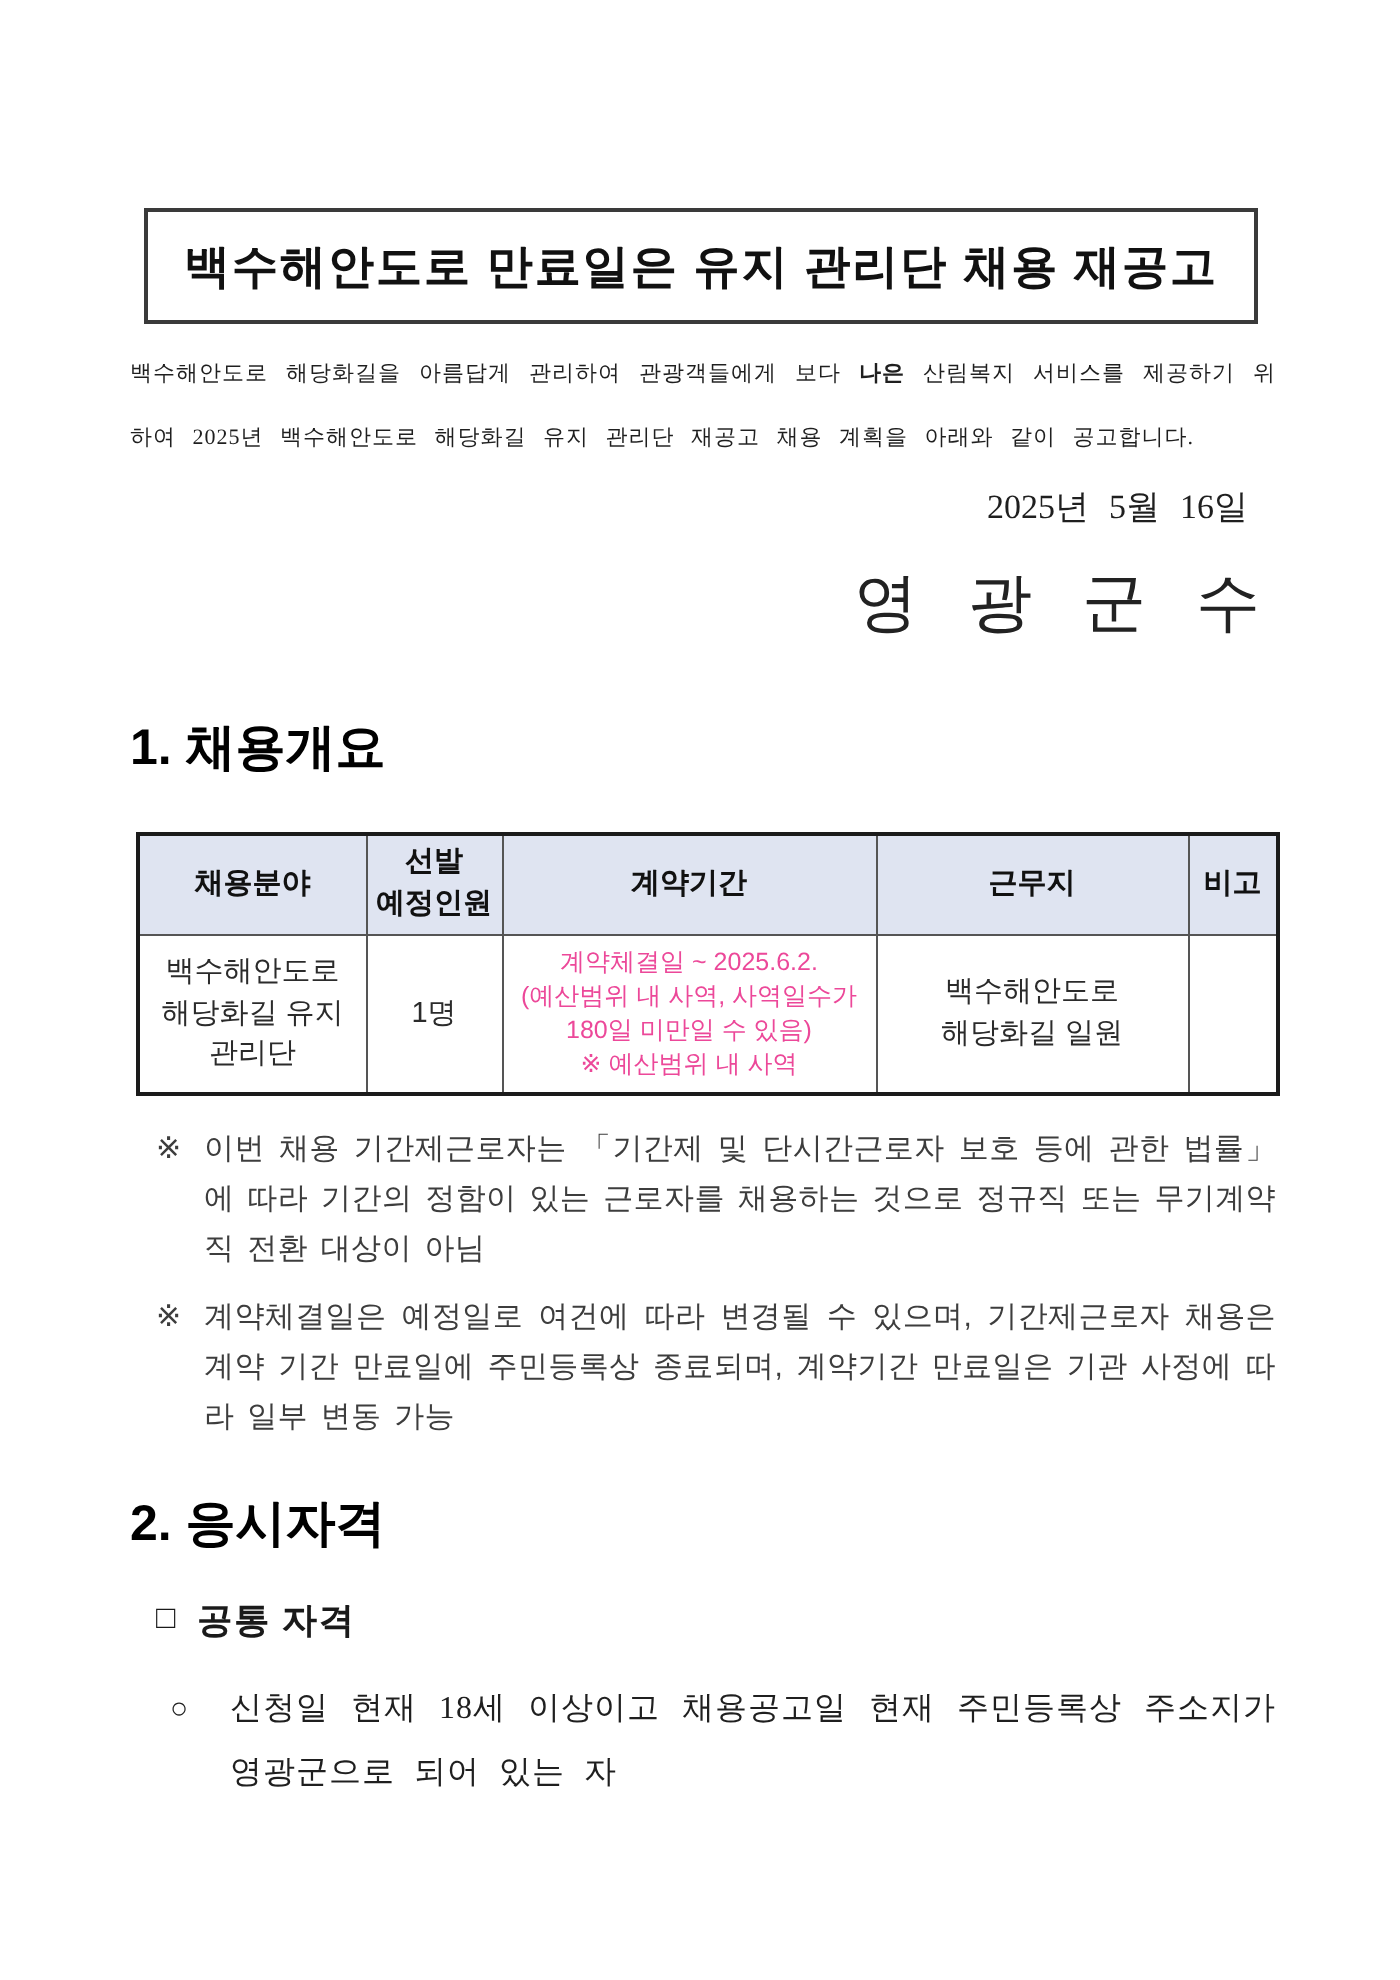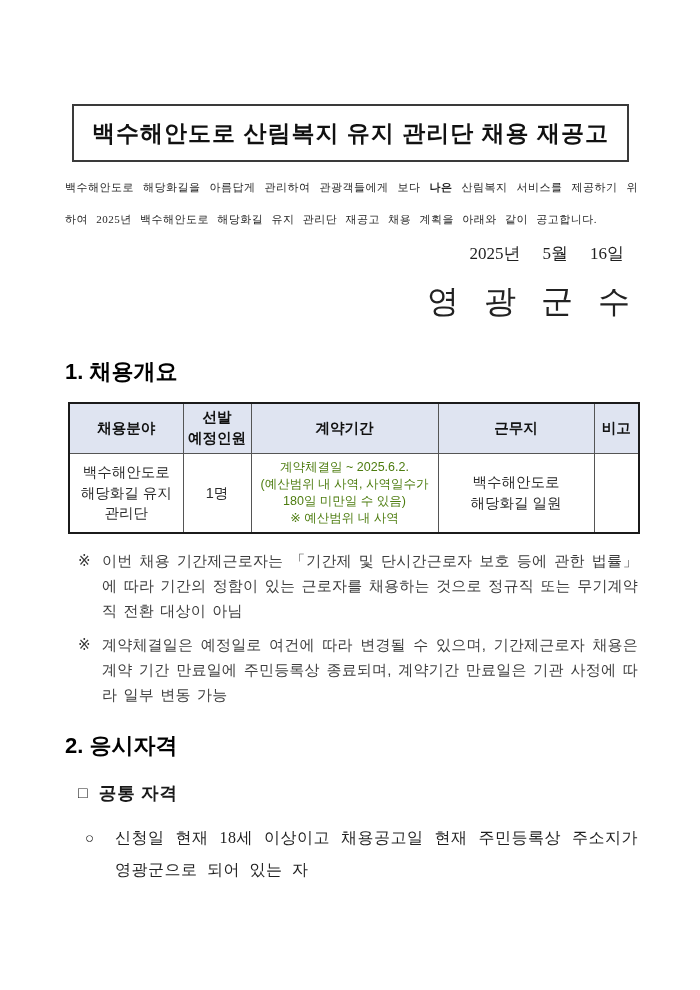--- a/index.html
+++ b/index.html
@@ -52,44 +52,44 @@
   }
   .intro .emph { font-weight: bold; }
 
   
   .date-line {
     margin-top: 7px;
     text-align: right;
     padding-right: 14px;
     font-size: 17px;
   }
-  .date-line span + span { margin-left: 22px; }
+  .date-line span + span { margin-left: 10px; }
   .signature-line {
     margin-top: 15px;
     text-align: right;
     padding-right: 6px;
     font-size: 32px;
     word-spacing: 13px;
     letter-spacing: 2px;
     color: #222;
   }
 
   
   .section-heading {
     font-family: "Liberation Sans", "DejaVu Sans", sans-serif;
-    font-size: 22px;
+    font-size: 25px;
     font-weight: 800;
     color: #000;
   }
   .heading-1 { margin-top: 33px; }
   .heading-2 { margin-top: 24px; }
 
   
   .recruit-table {
-    margin-top: 15px;
+    margin-top: 26px;
     margin-left: 3px;
     width: 570px;
     border-collapse: collapse;
     border: 2px solid #1b1b1b;
     font-family: "Liberation Sans", "DejaVu Sans", sans-serif;
     table-layout: fixed;
   }
   .recruit-table th, .recruit-table td {
     border: 1px solid #555;
     text-align: center;
@@ -105,21 +105,21 @@
   }
   .recruit-table td {
     height: 80px;
     font-size: 14.5px;
     color: #2b2b2b;
     line-height: 1.4;
   }
   .recruit-table td.small {
     font-size: 12.5px;
     line-height: 1.35;
-    color: #4d7c0f;
+    color: #ec4899;
   }
 
   
   .notes { margin-top: 14px; margin-left: 13px; }
   .note-item {
     display: flex;
     margin-bottom: 9px;
     font-family: "Liberation Sans", "DejaVu Sans", sans-serif;
     font-size: 15px;
     color: #3d3d3d;
@@ -164,21 +164,21 @@
     text-align: justify;
   }
 </style>
 </head>
 <body>
 
 <div class="page">
   <div class="content">
 
     <div class="title-box">
-      <span class="title-text">백수해안도로 산림복지 유지 관리단 채용 재공고</span>
+      <span class="title-text">백수해안도로 만료일은 유지 관리단 채용 재공고</span>
     </div>
 
 
     <p class="intro"><span>백수해안도로 해당화길을 아름답게 관리하여 관광객들에게 보다 </span><span class="emph">나은</span><span> 산림복지 서비스를 제공하기 위하여 2025년 백수해안도로 해당화길 유지 관리단 재공고 채용 계획을 아래와 같이 공고합니다.</span></p>
 
     <div class="date-line">
       <span>2025년</span><span>5월</span><span>16일</span>
     </div>
 
     <div class="signature-line">영 광 군 수</div>

